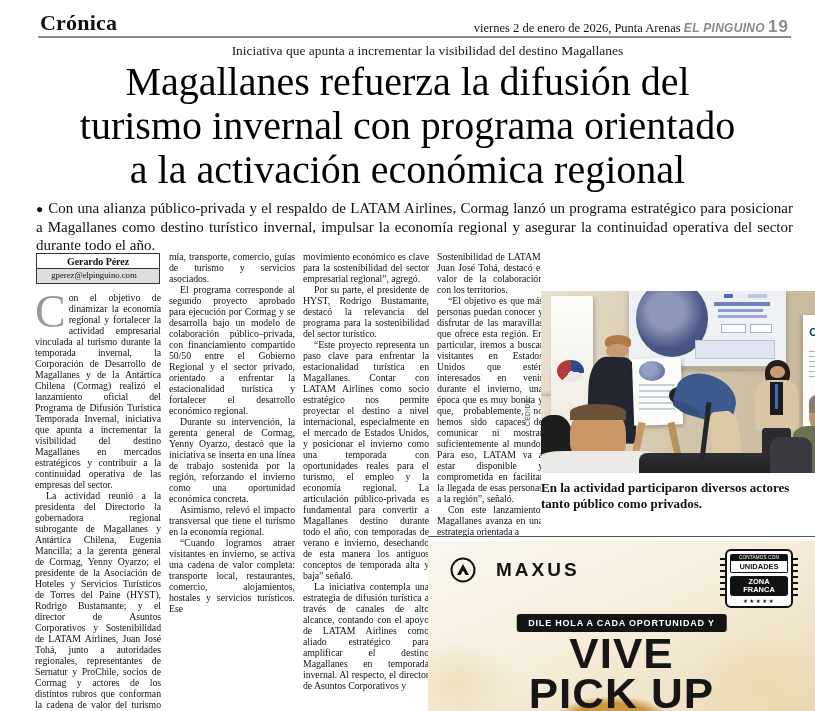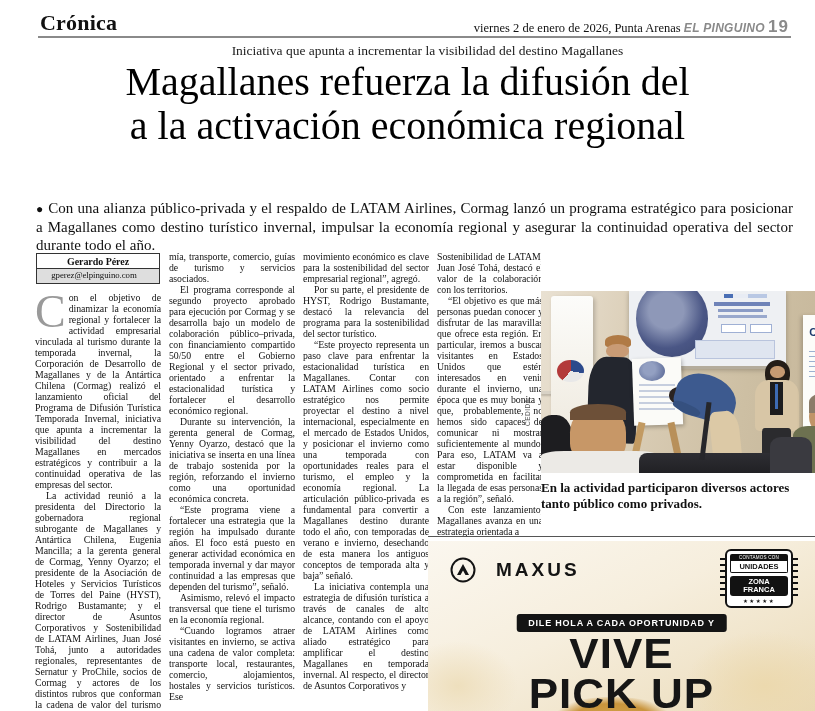--- a/index.html
+++ b/index.html
@@ -85,38 +85,38 @@
   <div class="masthead-right">
     <span>viernes 2 de enero de 2026, Punta Arenas</span>
     <span class="brand">EL PINGUINO</span>
     <span class="pageno">19</span>
   </div>
   <div class="masthead-rule"></div>
 
   <div class="kicker">Iniciativa que apunta a incrementar la visibilidad del destino Magallanes</div>
   <div class="headline">
     <div>Magallanes refuerza la difusión del</div>
+    <div>turismo invernal con programa orientado</div>
     <div>a la activación económica regional</div>
   </div>
   <div class="lead"><span class="bullet">●</span><span> Con una alianza público-privada y el respaldo de LATAM Airlines, Cormag lanzó un programa estratégico para posicionar a Magallanes como destino turístico invernal, impulsar la economía regional y asegurar la continuidad operativa del sector durante todo el año.</span></div>
 
   <div class="columns">
     <div class="col col-a">
       <div class="byline-card">
         <div class="byline-name">Gerardo Pérez</div>
         <div class="byline-email">gperez@elpinguino.com</div>
       </div>
       <p class="cont"><span class="dropcap">C</span><span>on el objetivo de dinamizar la economía regional y fortalecer la actividad empresarial vinculada al turismo durante la temporada invernal, la Corporación de Desarrollo de Magallanes y de la Antártica Chilena (Cormag) realizó el lanzamiento oficial del Programa de Difusión Turística Temporada Invernal, iniciativa que apunta a incrementar la visibilidad del destino Magallanes en mercados estratégicos y contribuir a la continuidad operativa de las empresas del sector.</span></p>
       <p>La actividad reunió a la presidenta del Directorio la gobernadora regional subrogante de Magallanes y Antártica Chilena, Eugenia Mancilla; a la gerenta general de Cormag, Yenny Oyarzo; el presidente de la Asociación de Hoteles y Servicios Turísticos de Torres del Paine (HYST), Rodrigo Bustamante; y el director de Asuntos Corporativos y Sostenibilidad de LATAM Airlines, Juan José Tohá, junto a autoridades regionales, representantes de Sernatur y ProChile, socios de Cormag y actores de los distintos rubros que conforman la cadena de valor del turismo regional, como alojamiento, gastrono-</p>
     </div>
     <div class="col col-b">
       <p class="cont">mía, transporte, comercio, guías de turismo y servicios asociados.</p>
       <p>El programa corresponde al segundo proyecto aprobado para ejecución por Cormag y se desarrolla bajo un modelo de colaboración público–privada, con financiamiento compartido 50/50 entre el Gobierno Regional y el sector privado, orientado a enfrentar la estacionalidad turística y fortalecer el desarrollo económico regional.</p>
       <p>Durante su intervención, la gerenta general de Cormag, Yenny Oyarzo, destacó que la iniciativa se inserta en una línea de trabajo sostenida por la región, reforzando el invierno como una oportunidad económica concreta.</p>
-      <p>“Este programa viene a fortalecer una estrategia que la región ha impulsado durante años. El foco está puesto en generar actividad económica en temporada invernal y dar mayor continuidad a las empresas que dependen del turismo”, señaló.</p>
       <p>Asimismo, relevó el impacto transversal que tiene el turismo en la economía regional.</p>
       <p>“Cuando logramos atraer visitantes en invierno, se activa una cadena de valor completa: transporte local, restaurantes, comercio, alojamientos, hostales y servicios turísticos. Ese</p>
     </div>
     <div class="col col-c">
       <p class="cont">movimiento económico es clave para la sostenibilidad del sector empresarial regional”, agregó.</p>
       <p>Por su parte, el presidente de HYST, Rodrigo Bustamante, destacó la relevancia del programa para la sostenibilidad del sector turístico.</p>
       <p>“Este proyecto representa un paso clave para enfrentar la estacionalidad turística en Magallanes. Contar con LATAM Airlines como socio estratégico nos permite proyectar el destino a nivel internacional, especialmente en el mercado de Estados Unidos, y posicionar el invierno como una temporada con oportunidades reales para el turismo, el empleo y la economía regional. La articulación público-privada es fundamental para convertir a Magallanes destino durante todo el año, con temporadas de verano e invierno, desechando de esta manera los antiguos conceptos de temporada alta y baja” señaló.</p>
       <p>La iniciativa contempla una estrategia de difusión turística a través de canales de alto alcance, contando con el apoyo de LATAM Airlines como aliado estratégico para amplificar el destino Magallanes en temporada invernal. Al respecto, el director de Asuntos Corporativos y</p>
     </div>
     <div class="col col-d">

